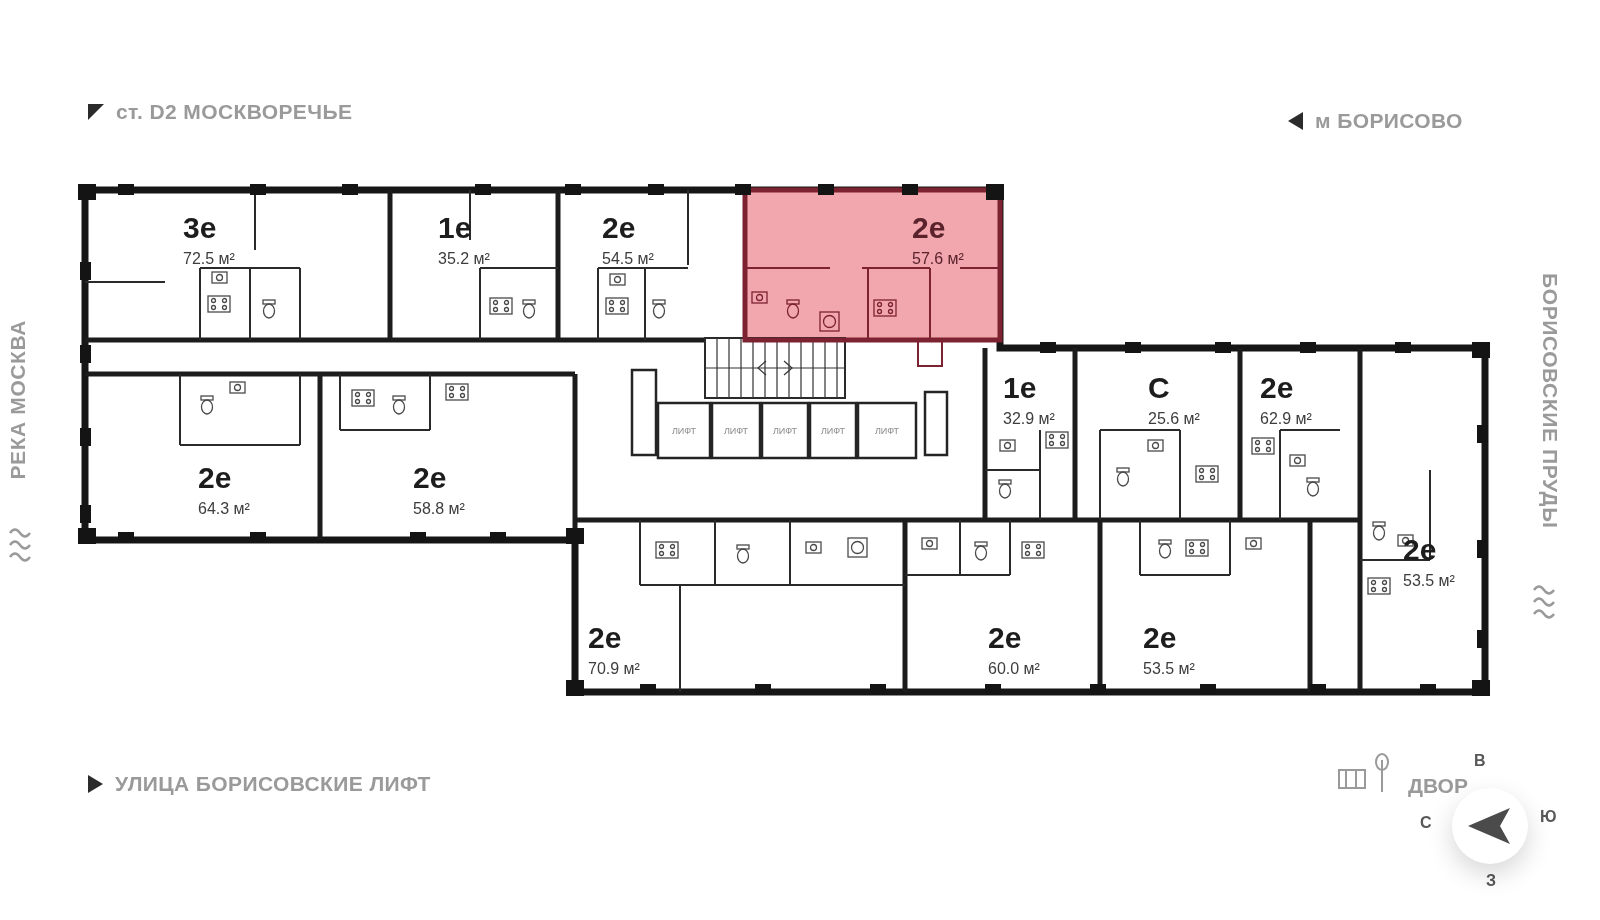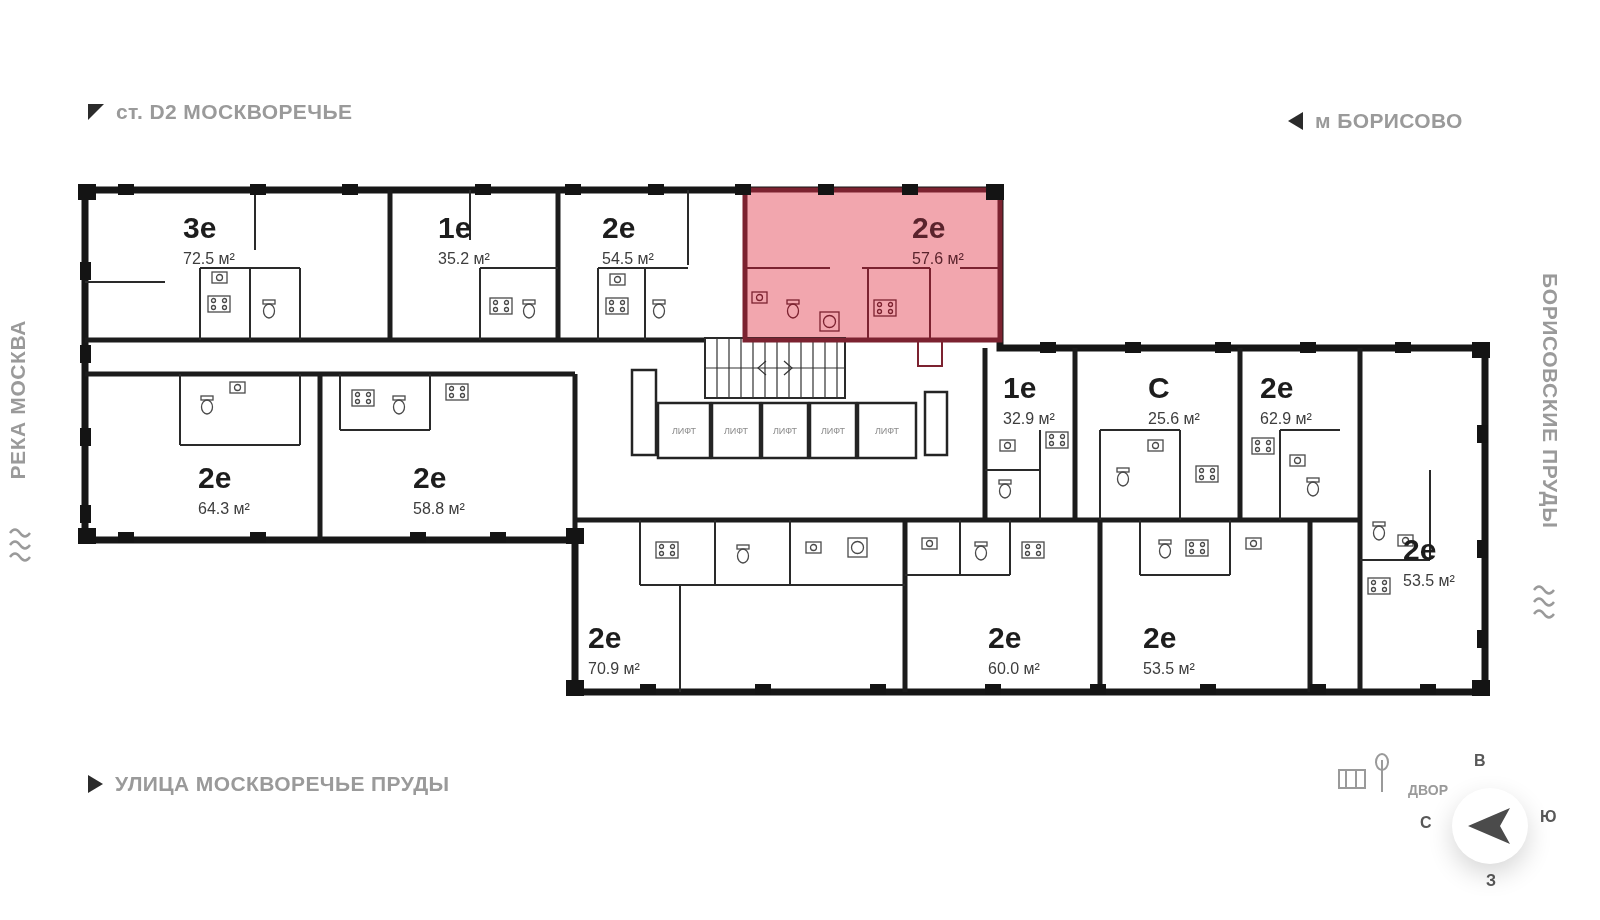--- a/index.html
+++ b/index.html
@@ -23,21 +23,21 @@
   .tri-left{border-top:9px solid transparent;border-bottom:9px solid transparent;border-right:15px solid #2b2b2b;}
   .tri-right{border-top:9px solid transparent;border-bottom:9px solid transparent;border-left:15px solid #2b2b2b;}
 
   .vlabel{position:absolute;color:var(--label-gray);font-weight:700;font-size:21px;
           letter-spacing:.6px;writing-mode:vertical-rl;white-space:nowrap;}
   .vlabel.up{transform:rotate(180deg);}
   .wavy{position:absolute;}
 
   
   .courtyard{position:absolute;display:flex;align-items:flex-end;gap:10px;
-             color:var(--label-gray);font-weight:700;font-size:14px;}
+             color:var(--label-gray);font-weight:700;font-size:21px;}
 
   
   .compass{position:absolute;width:160px;height:160px;}
   .cdir{position:absolute;font-weight:700;font-size:16px;color:#585858;}
   .ccircle{position:absolute;left:36px;top:44px;width:76px;height:76px;border-radius:50%;
            background:#fff;box-shadow:0 10px 26px rgba(0,0,0,.16);}
 
   
   .ext{fill:#ffffff;stroke:#161616;stroke-width:7;}
   .w5{stroke:#1c1c1c;stroke-width:5;fill:none;}
@@ -67,21 +67,21 @@
     <span>ст. D2 МОСКВОРЕЧЬЕ</span>
   </div>
 
   <div class="landmark" style="left:1288px;top:109px;">
     <span class="tri tri-left"></span>
     <span>м БОРИСОВО</span>
   </div>
 
   <div class="landmark" style="left:88px;top:772px;">
     <span class="tri tri-right"></span>
-    <span>УЛИЦА МОСКВОРЕЧЬЕ ПРУДЫ</span>
+    <span>УЛИЦА БОРИСОВСКИЕ ЛИФТ</span>
   </div>
 
   <div class="vlabel up" style="left:6px;top:320px;">РЕКА МОСКВА</div>
   <svg class="wavy" style="left:8px;top:525px;" width="30" height="44" viewBox="0 0 30 44">
     <path d="M2,8 q5,-7 10,0 t10,0 M2,20 q5,-7 10,0 t10,0 M2,32 q5,-7 10,0 t10,0" stroke="#9a9a9a" stroke-width="2.4" fill="none"></path>
   </svg>
 
   <div class="vlabel" style="left:1538px;top:273px;">БОРИСОВСКИЕ ПРУДЫ</div>
   <svg class="wavy" style="left:1532px;top:582px;" width="30" height="44" viewBox="0 0 30 44">
     <path d="M2,8 q5,-7 10,0 t10,0 M2,20 q5,-7 10,0 t10,0 M2,32 q5,-7 10,0 t10,0" stroke="#9a9a9a" stroke-width="2.4" fill="none"></path>

